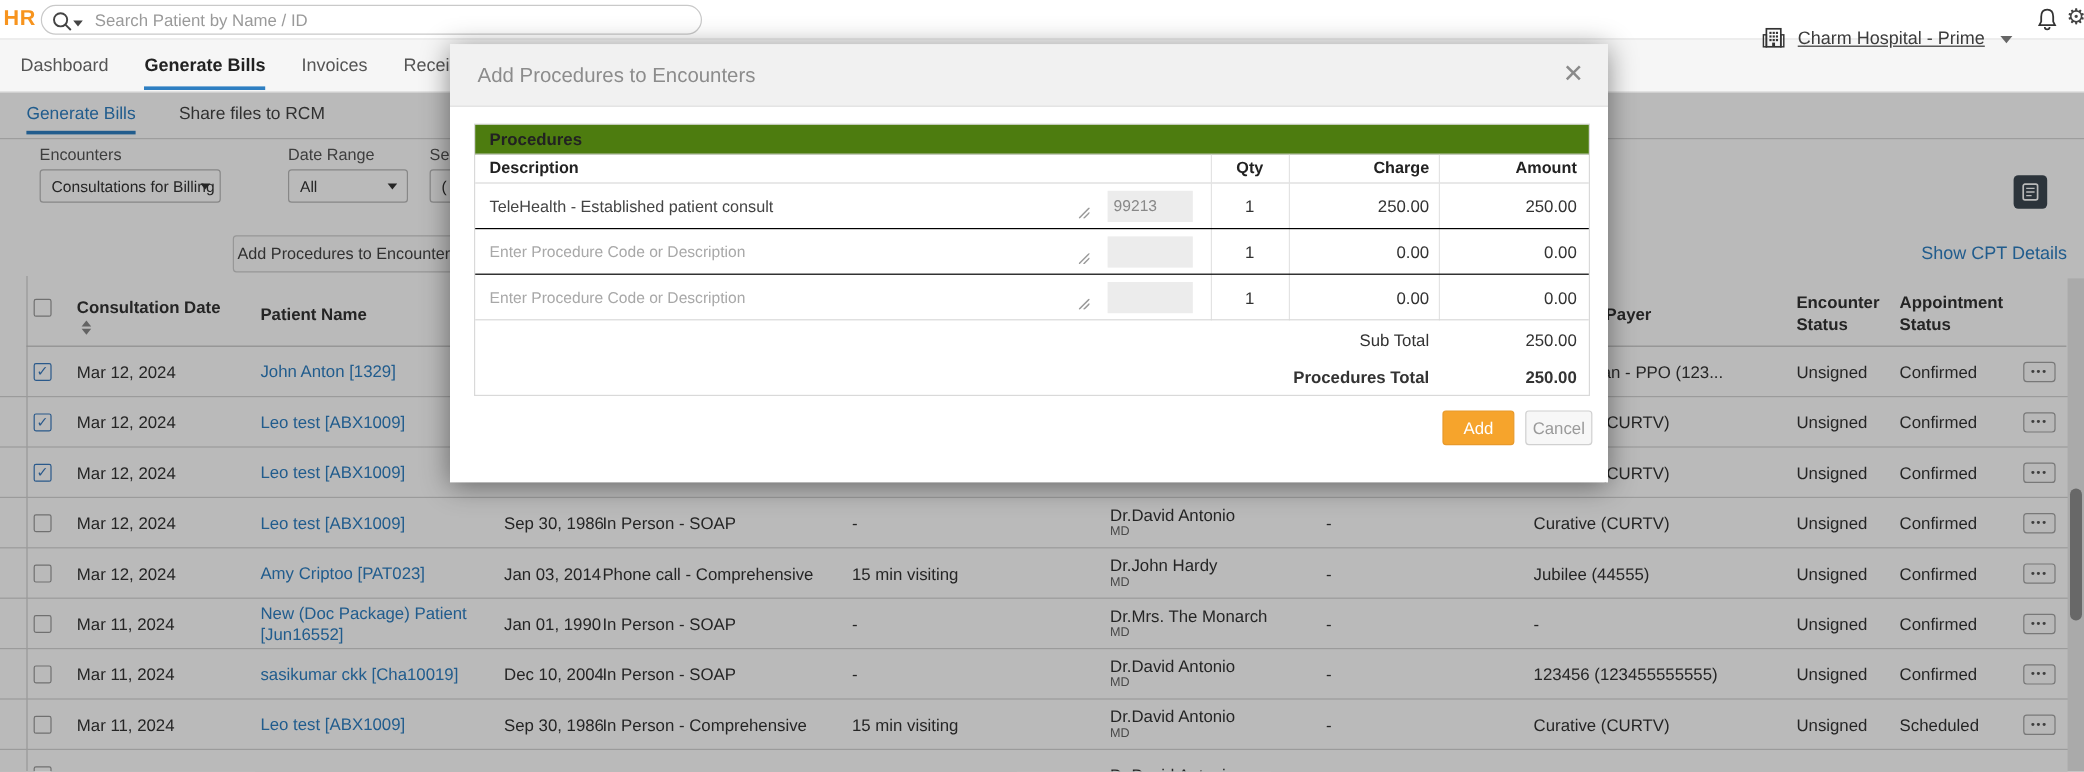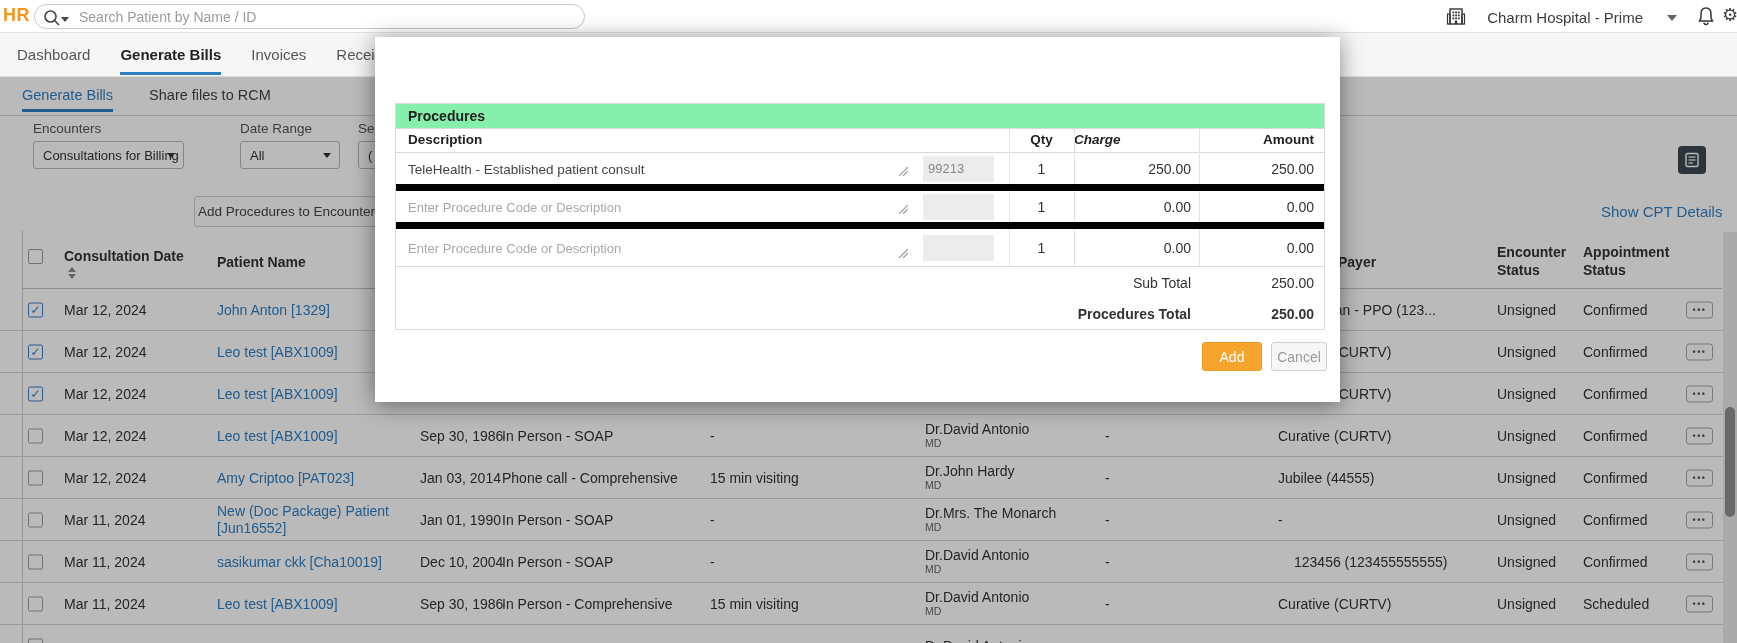--- a/index.html
+++ b/index.html
@@ -16,21 +16,21 @@
     color: #F7941E; letter-spacing: 0.5px; }
   .searchpill { position: absolute; left: 34px; top: 4px; width: 551px; height: 25px;
     border: 1px solid #c9c9c9; border-radius: 13px; background: #fff; }
   .searchpill input { position: absolute; left: 44px; top: 1px; width: 490px; height: 21px;
     border: 0; outline: none; font-size: 14px; color: #000000; background: transparent;
     font-family: inherit; }
   .searchpill input::placeholder { color: #9a9a9a; }
   .mag { position: absolute; left: 8px; top: 4px; }
   .mag-caret { position: absolute; left: 26px; top: 12px; width: 0; height: 0;
     border-left: 4px solid transparent; border-right: 4px solid transparent; border-top: 5px solid #444; }
-  .org { position: absolute; right: 60px; top: 7px; display: flex; align-items: center; gap: 21px; }
+  .org { position: absolute; right: 60px; top: 22px; display: flex; align-items: center; gap: 10px; text-decoration: underline; }
   .org-label { font-size: 15px; color: #3c3c3c; }
   .org-caret { width: 0; height: 0; border-left: 5px solid transparent; border-right: 5px solid transparent;
     border-top: 6px solid #666; margin-left: 3px; }
   .bell { position: absolute; left: 1697px; top: 6px; }
   .gear { position: absolute; left: 1722px; top: 4px; font-size: 18px; color: #444; }
   
   .nav { position: absolute; left: 0; top: 33px; width: 1737px; height: 44px;
     background: #f6f6f6; border-bottom: 1px solid #ddd; display: flex; align-items: center;
     padding-left: 17px; gap: 30px; }
   .nav-item { font-size: 15px; color: #555; position: relative; padding: 12px 0; cursor: pointer; }
@@ -95,28 +95,28 @@
   
   .modal { position: absolute; left: 375px; top: 37px; width: 965px; height: 365px; background: #fff;
     box-shadow: 0 3px 22px rgba(0,0,0,0.45); z-index: 100; }
   .modal-header { position: absolute; left: 0; top: 0; width: 100%; height: 52px; background: #f1f1f1;
     border-bottom: 1px solid #e0e0e0; }
   .modal-title { position: absolute; left: 23px; top: 16px; font-size: 17px; color: #8c8c8c; }
   .modal-close { position: absolute; right: 20px; top: 14px; font-size: 21px; color: #8a8a8a;
     cursor: pointer; line-height: 22px; }
   .proc-box { position: absolute; left: 20px; top: 66px; width: 930px; height: 227px;
     border: 1px solid #d9d9d9; }
-  .proc-title { position: absolute; left: 0; top: 0; width: 100%; height: 25px; background: #86efac;
+  .proc-title { position: absolute; left: 0; top: 0; width: 100%; height: 25px; background: #4d7c0f;
     border-bottom: 1px solid #d9d9d9; font-size: 14px; font-weight: bold; color: #222;
     line-height: 24px; padding-left: 12px; }
   .proc-cols { position: absolute; left: 0; top: 25px; width: 100%; height: 24px;
     border-bottom: 1px solid #d9d9d9; font-weight: bold; font-size: 13.5px; color: #222; }
   .vline { position: absolute; top: 25px; width: 1px; height: 138px; background: #e3e3e3; }
   .proc-rows { position: absolute; left: 0; top: 49px; width: 100%; }
-  .prow { position: relative; height: 38px; border-bottom: 7px solid #000000; }
+  .prow { position: relative; height: 38px; border-bottom: 1px solid #000000; }
   .prow:last-child { border-bottom: 1px solid #d9d9d9; }
   .pdesc { position: absolute; left: 12px; top: 50%; transform: translateY(-50%); font-size: 13.5px;
     color: #444; width: 480px; white-space: nowrap; }
   .pdesc.ph { color: #a8a8a8; font-size: 13px; }
   .grip { position: absolute; left: 503px; bottom: 5px; }
   .codebox { position: absolute; left: 527px; top: 50%; transform: translateY(-50%); width: 71px;
     height: 26px; background: #ececec; border: 0; font-size: 13px; color: #888; padding: 0 5px;
     font-family: inherit; }
   .pqty { position: absolute; left: 613px; width: 65px; text-align: center; top: 50%;
     transform: translateY(-50%); font-size: 14px; color: #333; }
@@ -349,21 +349,21 @@
           <div class="cell" style="left: 64px;">Mar 11, 2024</div>
           <div class="cell wrap patient" style="left: 217px;">sasikumar ckk [Cha10019]</div>
           <div class="cell" style="left: 420px;">Dec 10, 2004</div>
           <div class="cell" style="left: 502px;">In Person - SOAP</div>
           <div class="cell" style="left: 710px;">-</div>
           <div class="cell" style="left: 925px;">
             <div class="provider-name">Dr.David Antonio</div>
             <div class="provider-md">MD</div>
           </div>
           <div class="cell" style="left: 1105px;">-</div>
-          <div class="cell payer" style="left: 1278px; margin-left: 16px;">123456 (123455555555)</div>
+          <div class="cell payer" style="left: 1278px;">123456 (123455555555)</div>
           <div class="cell" style="left: 1497px;">Unsigned</div>
           <div class="cell" style="left: 1583px;">Confirmed</div>
           <div class="morebtn">•••</div>
         </div>
         <div class="row">
           <div class="cb"></div>
           <div class="cell" style="left: 64px;">Mar 11, 2024</div>
           <div class="cell wrap patient" style="left: 217px;">Leo test [ABX1009]</div>
           <div class="cell" style="left: 420px;">Sep 30, 1986</div>
           <div class="cell" style="left: 502px;">In Person - Comprehensive</div>
@@ -396,27 +396,31 @@
         </div>
       </div>
 
     <div class="scroll-track"></div>
     <div class="scroll-thumb"></div>
   </div>
 
   <div class="overlay"></div>
 
   <div class="modal">
+    <div class="modal-header">
+      <div class="modal-title">Add Procedures to Encounters</div>
+      <div class="modal-close">✕</div>
+    </div>
 
     <div class="proc-box">
       <div class="proc-title">Procedures</div>
       <div class="proc-cols">
         <div style="position:absolute; left:12px; top:3px;">Description</div>
         <div style="position:absolute; left:613px; top:3px; width:65px; text-align:center;">Qty</div>
-        <div style="position:absolute; left:678px; top:3px; width:117px; text-align:left;font-style:italic;">Charge</div>
+        <div style="position:absolute; left:678px; top:3px; width:117px; text-align:right;">Charge</div>
         <div style="position:absolute; left:803px; top:3px; width:115px; text-align:right;">Amount</div>
       </div>
       <div class="vline" style="left:613px;"></div>
       <div class="vline" style="left:678px;"></div>
       <div class="vline" style="left:803px;"></div>
 
       <div class="proc-rows" id="proc-rows">
           <div class="prow">
             <div class="pdesc">TeleHealth - Established patient consult</div>
             <span class="grip"><svg width="9" height="9" viewBox="0 0 9 9">

